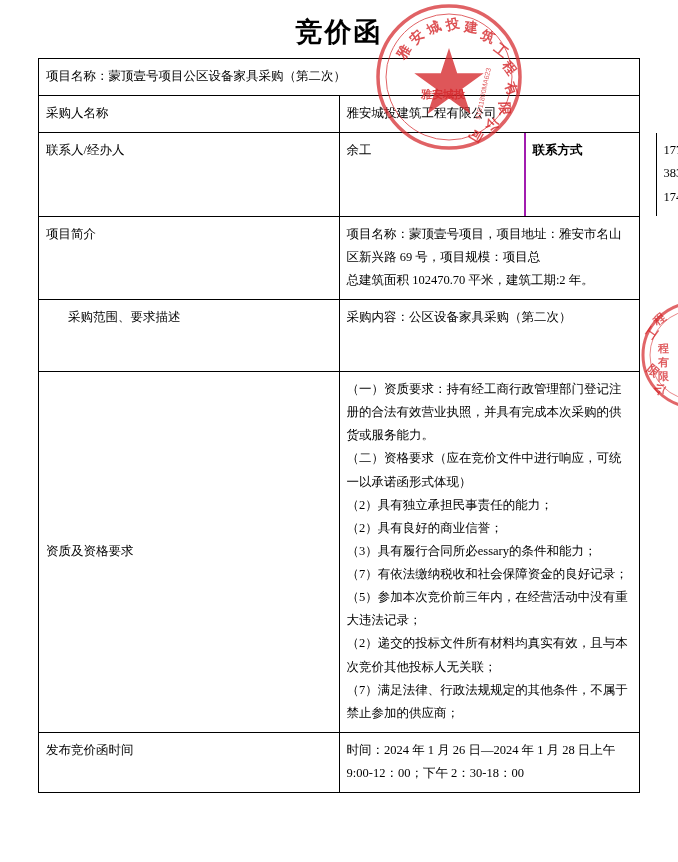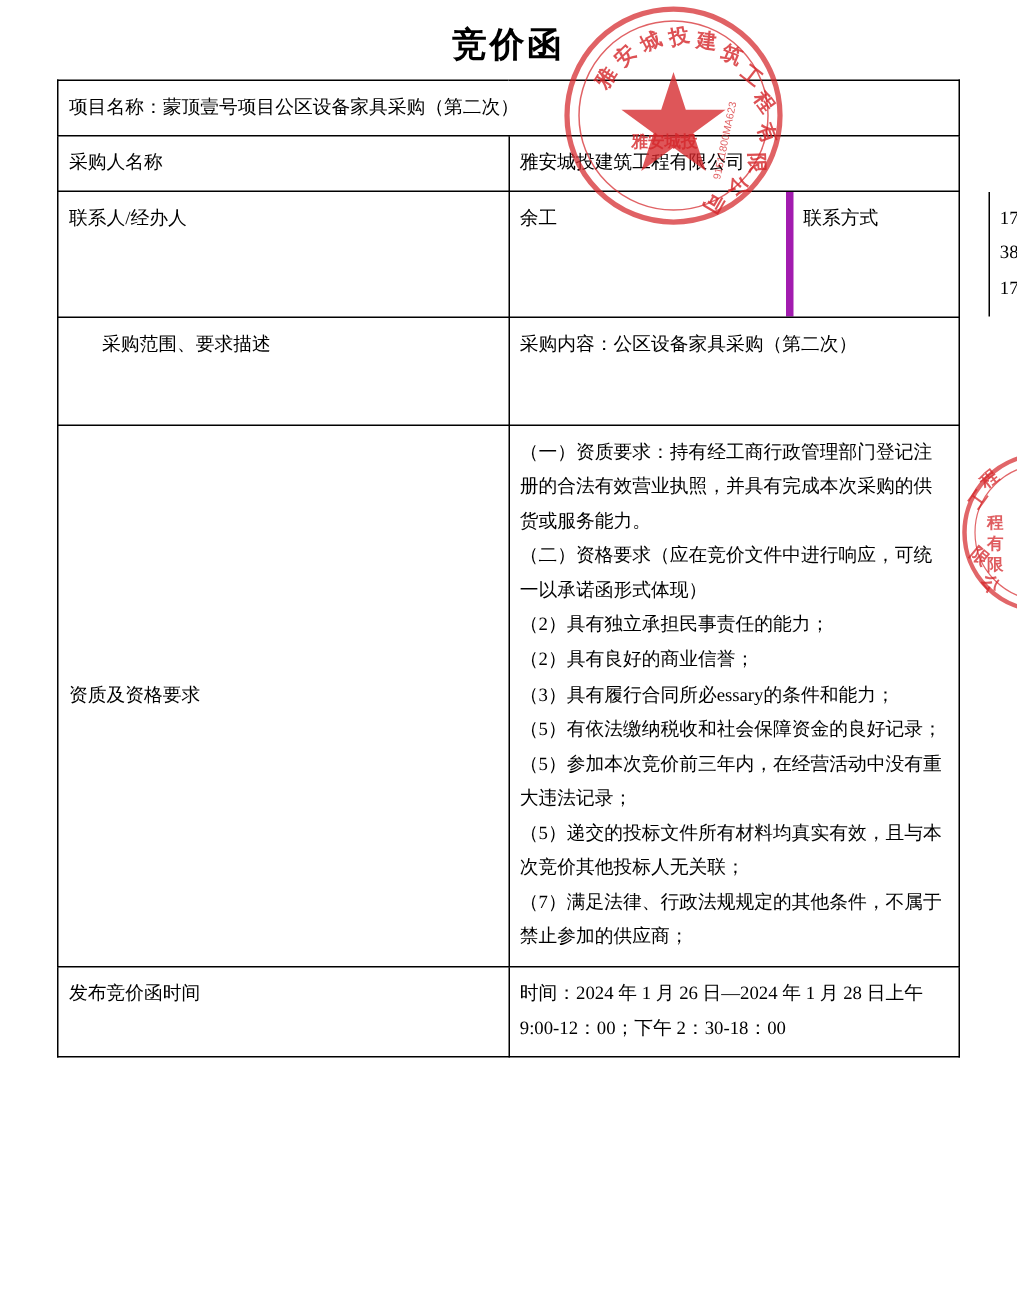--- a/index.html
+++ b/index.html
@@ -17,21 +17,21 @@
   }
   .page {
     position: relative;
     width: 678px;
     height: 862px;
     box-sizing: border-box;
     padding: 0 38px;
   }
   .doc-title {
     text-align: center;
-    font-size: 23px;
+    font-size: 27px;
     font-weight: bold;
     letter-spacing: 2px;
     padding-top: 14px;
     padding-bottom: 8px;
   }
   .intro {
     font-size: 13.5px;
     line-height: 1.95;
     text-align: justify;
     padding: 0 2px 10px 2px;
@@ -109,28 +109,35 @@
         <td>雅安城投建筑工程有限公司</td>
       </tr>
 
       <tr>
         <td class="lbl">联系人/经办人</td>
         <td style="padding:0;">
           <table class="contact-inner">
             <tbody>
               <tr>
                 <td style="border:none;width:170px;padding:6px 7px 7px 7px;">余工</td>
-                <td style="border:none;border-left:5px solid #a21caf;width:116px;padding:6px 7px 7px 7px;font-weight:normal;">联系方式</td>
+                <td style="border:none;border-left:2px solid #a21caf;width:116px;padding:6px 7px 7px 7px;font-weight:bold;">联系方式</td>
                 <td style="border:none;border-left:1px solid #000;padding:6px 7px 7px 7px;">177 3832 1740</td>
               </tr>
             </tbody>
           </table>
         </td>
       </tr>
 
+      <tr>
+        <td class="lbl">项目简介</td>
+        <td>
+          <span class="row-line">项目名称：蒙顶壹号项目，项目地址：雅安市名山区新兴路 69 号，项目规模：项目总</span>
+          <span class="row-line">总建筑面积 102470.70 平米，建筑工期:2 年。</span>
+        </td>
+      </tr>
 
       <tr>
         <td class="lbl" style="height:58px;padding-left:29px;">
           <span>采购范围、要求描述</span>
         </td>
         <td>
           <span class="row-line">采购内容：公区设备家具采购（第二次）</span>
         </td>
       </tr>
 
@@ -138,23 +145,23 @@
       <tr>
         <td class="lbl center-v">
           <span>资质及资格要求</span>
         </td>
         <td>
           <span class="row-line" style="text-indent:0;">（一）资质要求：持有经工商行政管理部门登记注册的合法有效营业执照，并具有完成本次采购的供货或服务能力。</span>
           <span class="row-line">（二）资格要求（应在竞价文件中进行响应，可统一以承诺函形式体现）</span>
           <span class="row-line">（2）具有独立承担民事责任的能力；</span>
           <span class="row-line">（2）具有良好的商业信誉；</span>
           <span class="row-line">（3）具有履行合同所必essary的条件和能力；</span>
-          <span class="row-line">（5）有依法缴纳税收和社会保障资金的良好记录；</span>
+          <span class="row-line">（7）有依法缴纳税收和社会保障资金的良好记录；</span>
           <span class="row-line">（5）参加本次竞价前三年内，在经营活动中没有重大违法记录；</span>
-          <span class="row-line">（5）递交的投标文件所有材料均真实有效，且与本次竞价其他投标人无关联；</span>
+          <span class="row-line">（2）递交的投标文件所有材料均真实有效，且与本次竞价其他投标人无关联；</span>
           <span class="row-line">（7）满足法律、行政法规规定的其他条件，不属于禁止参加的供应商；</span>
         </td>
       </tr>
 
       <tr>
         <td class="lbl">发布竞价函时间</td>
         <td>
           <span class="row-line">时间：2024 年 1 月 26 日—2024 年 1 月 28 日上午 9:00-12：00；下午 2：30-18：00</span>
 
         </td>

